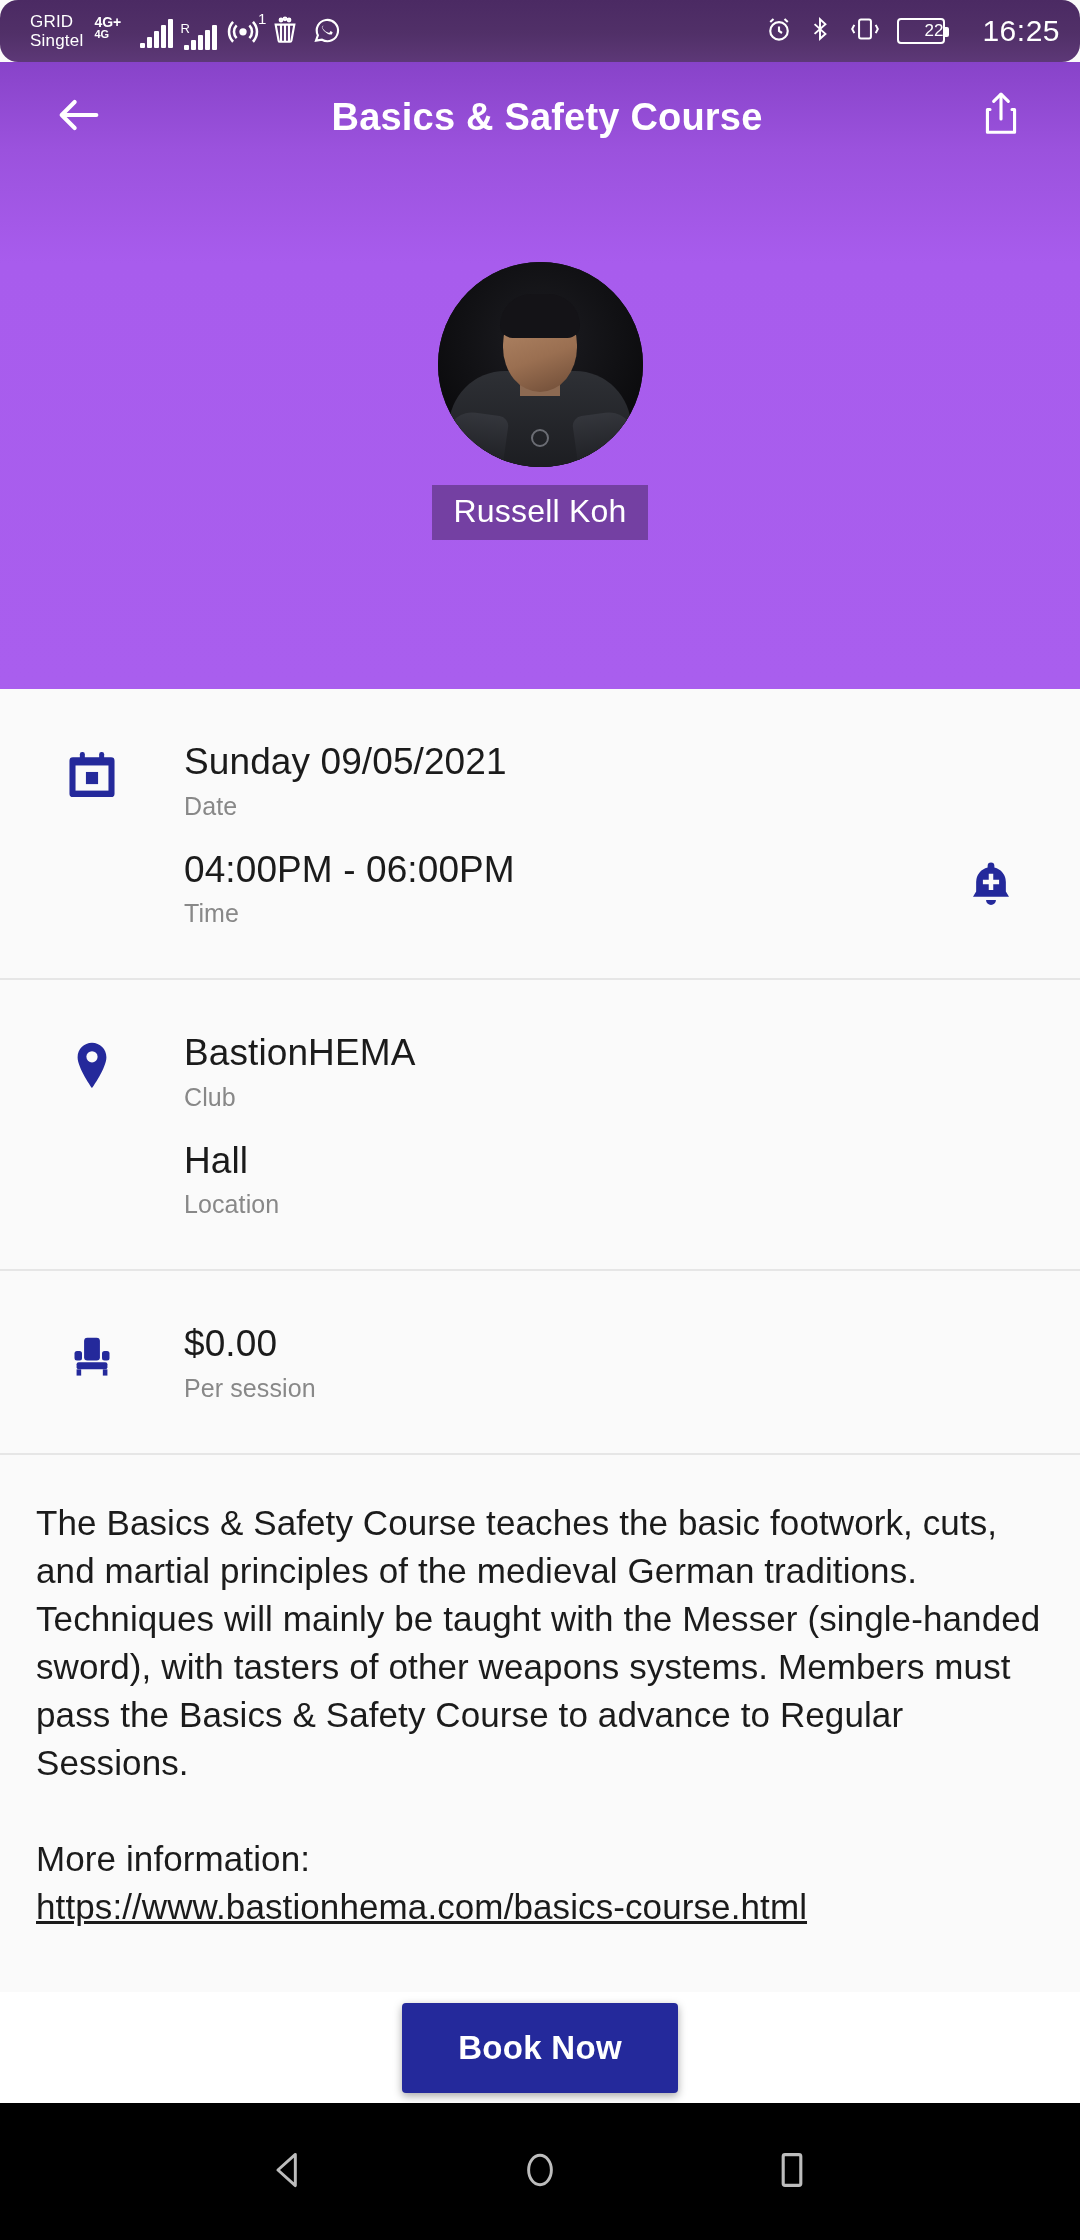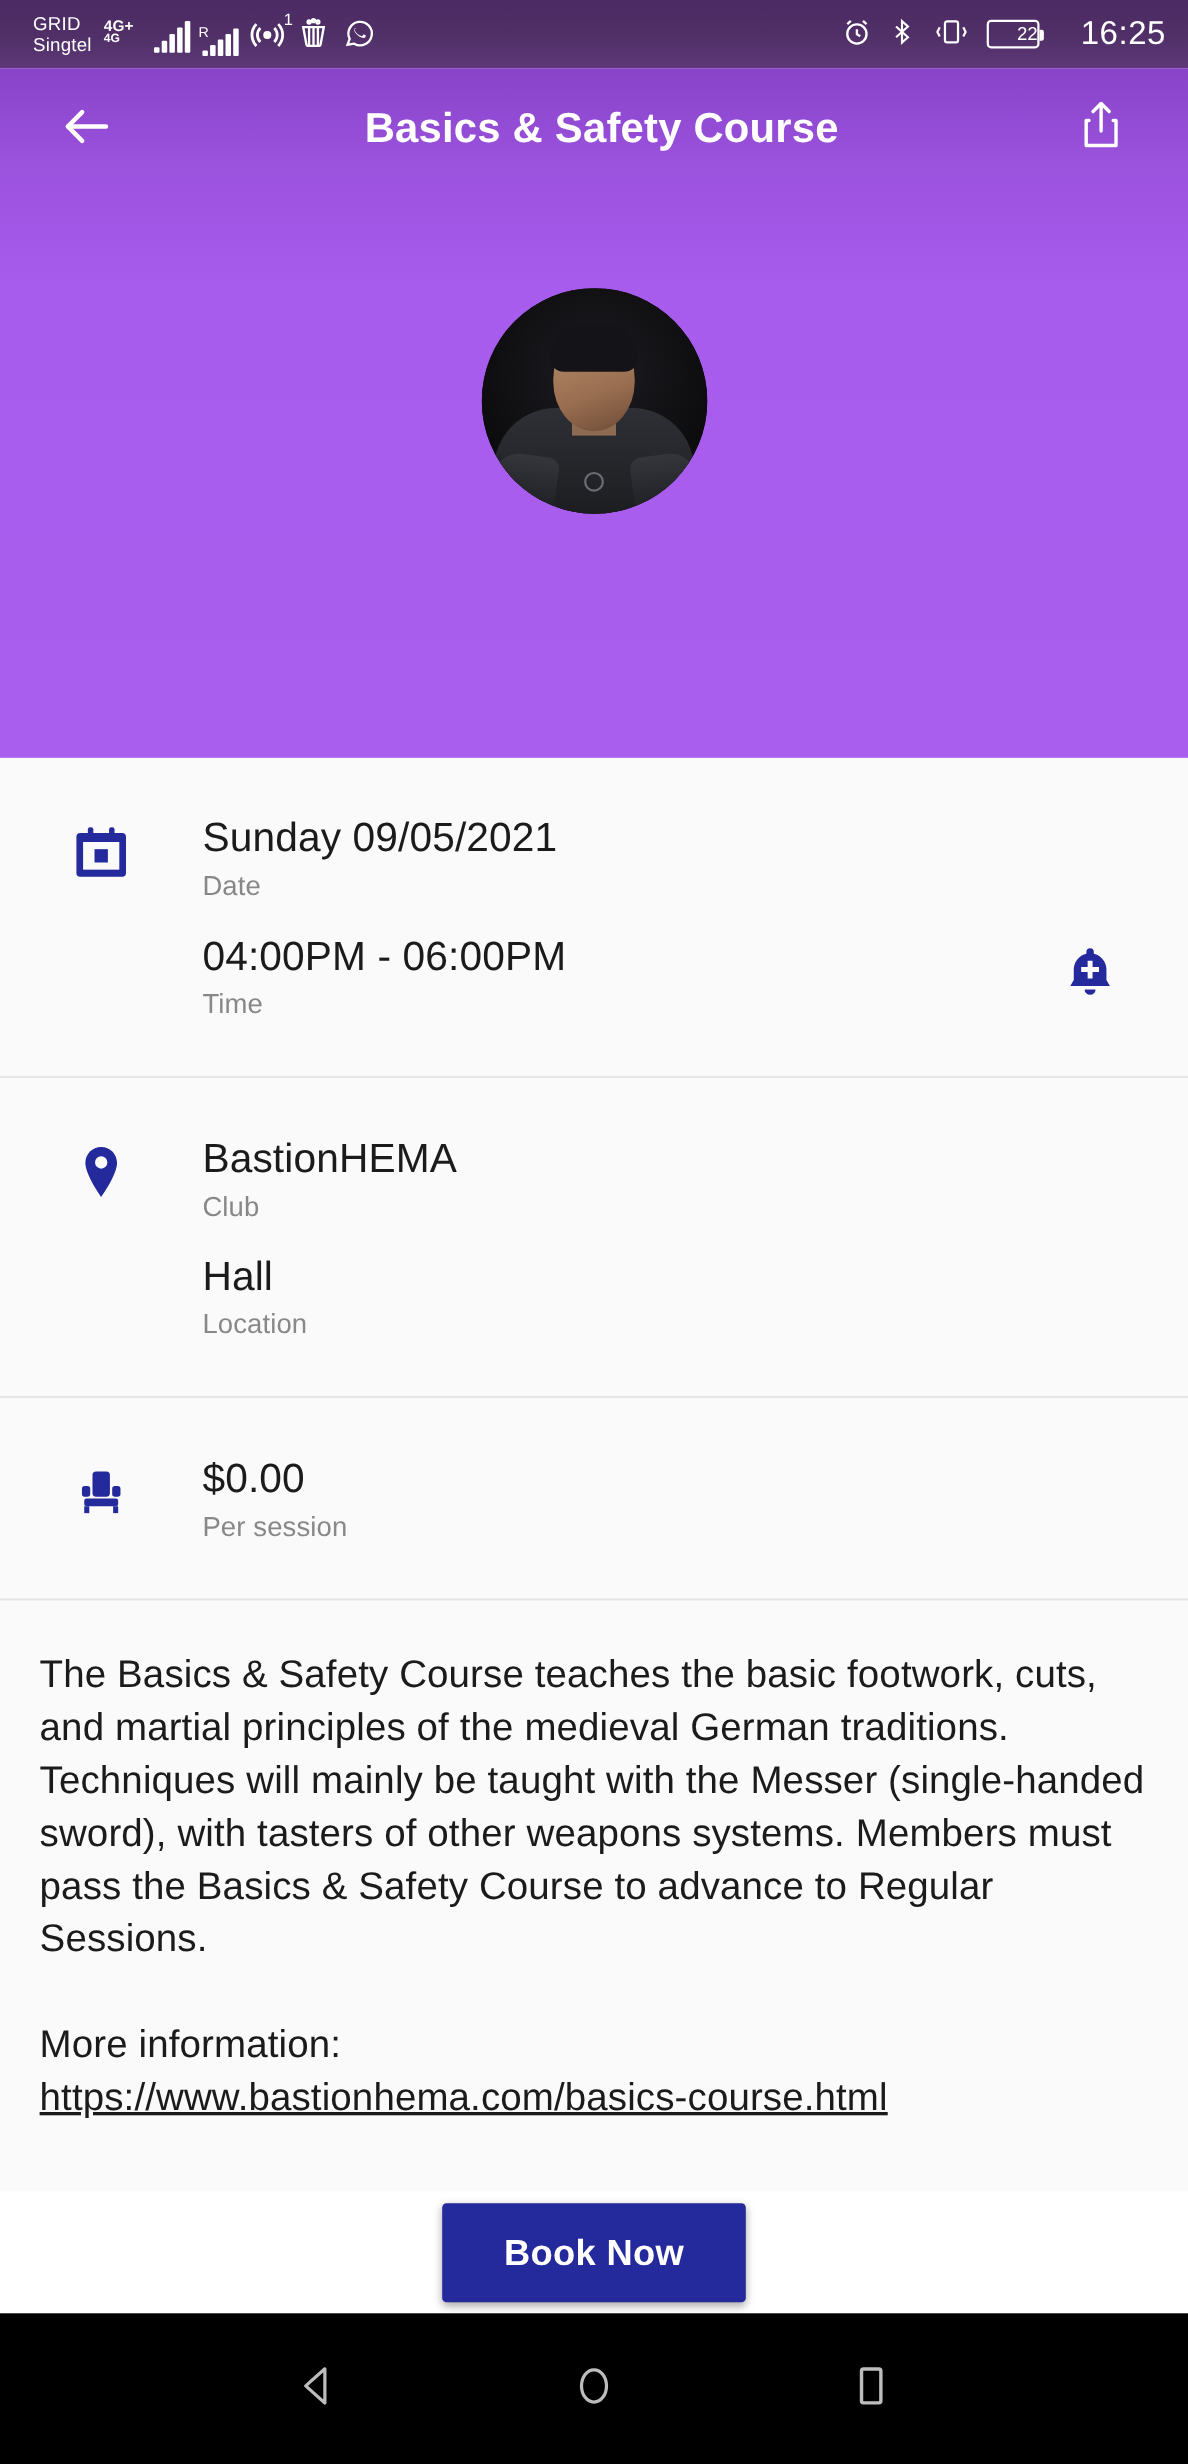--- a/index.html
+++ b/index.html
@@ -10,20 +10,21 @@
     overflow:hidden;
   }
   #screen { position:relative; width:1080px; height:2240px; background:#fafafa; }
 
   
   .statusbar {
     position:absolute; top:0; left:0; width:1080px; height:62px;
     background:linear-gradient(180deg,#4b2a63 0%,#513068 55%,#5d3877 100%);
     color:#fff; display:flex; align-items:center;
     padding:0 20px;
+    border-radius:18px;
   }
   .sb-carrier { display:flex; flex-direction:column; justify-content:center;
     font-size:17px; line-height:19px; letter-spacing:.2px; margin-left:10px; }
   .sb-left { display:flex; align-items:center; flex:1; gap:7px; }
   .sb-icons { display:flex; align-items:flex-end; gap:9px; margin-left:4px; }
   .net { position:relative; display:flex; align-items:center; height:34px; }
   .net .label { position:absolute; top:-2px; left:0; font-size:14px; font-weight:bold; }
   .net .sublabel { position:absolute; top:12px; left:0; font-size:11px; font-weight:bold; }
   .bars { display:flex; align-items:flex-end; gap:2px; margin-left:2px; }
   .bars i { display:block; width:5px; background:#fff; border-radius:1px; }
@@ -239,20 +240,21 @@
       <div class="avatar">
         <div class="av-bg"></div>
         <div class="av-torso"></div>
         <div class="av-armL"></div>
         <div class="av-armR"></div>
         <div class="av-neck"></div>
         <div class="av-head"></div>
         <div class="av-hair"></div>
         <div class="av-logo"></div>
       </div>
+      <div class="name-badge">Russell Koh</div>
     </div>
   </div>
 
   <div class="sheet">
 
     <div class="section">
       <div class="row">
         <div class="row-icon">
           <svg width="52" height="52" viewBox="0 0 24 24" fill="#24299b">
             <rect x="6.4" y="1.4" width="2.3" height="4" rx="1"></rect>

